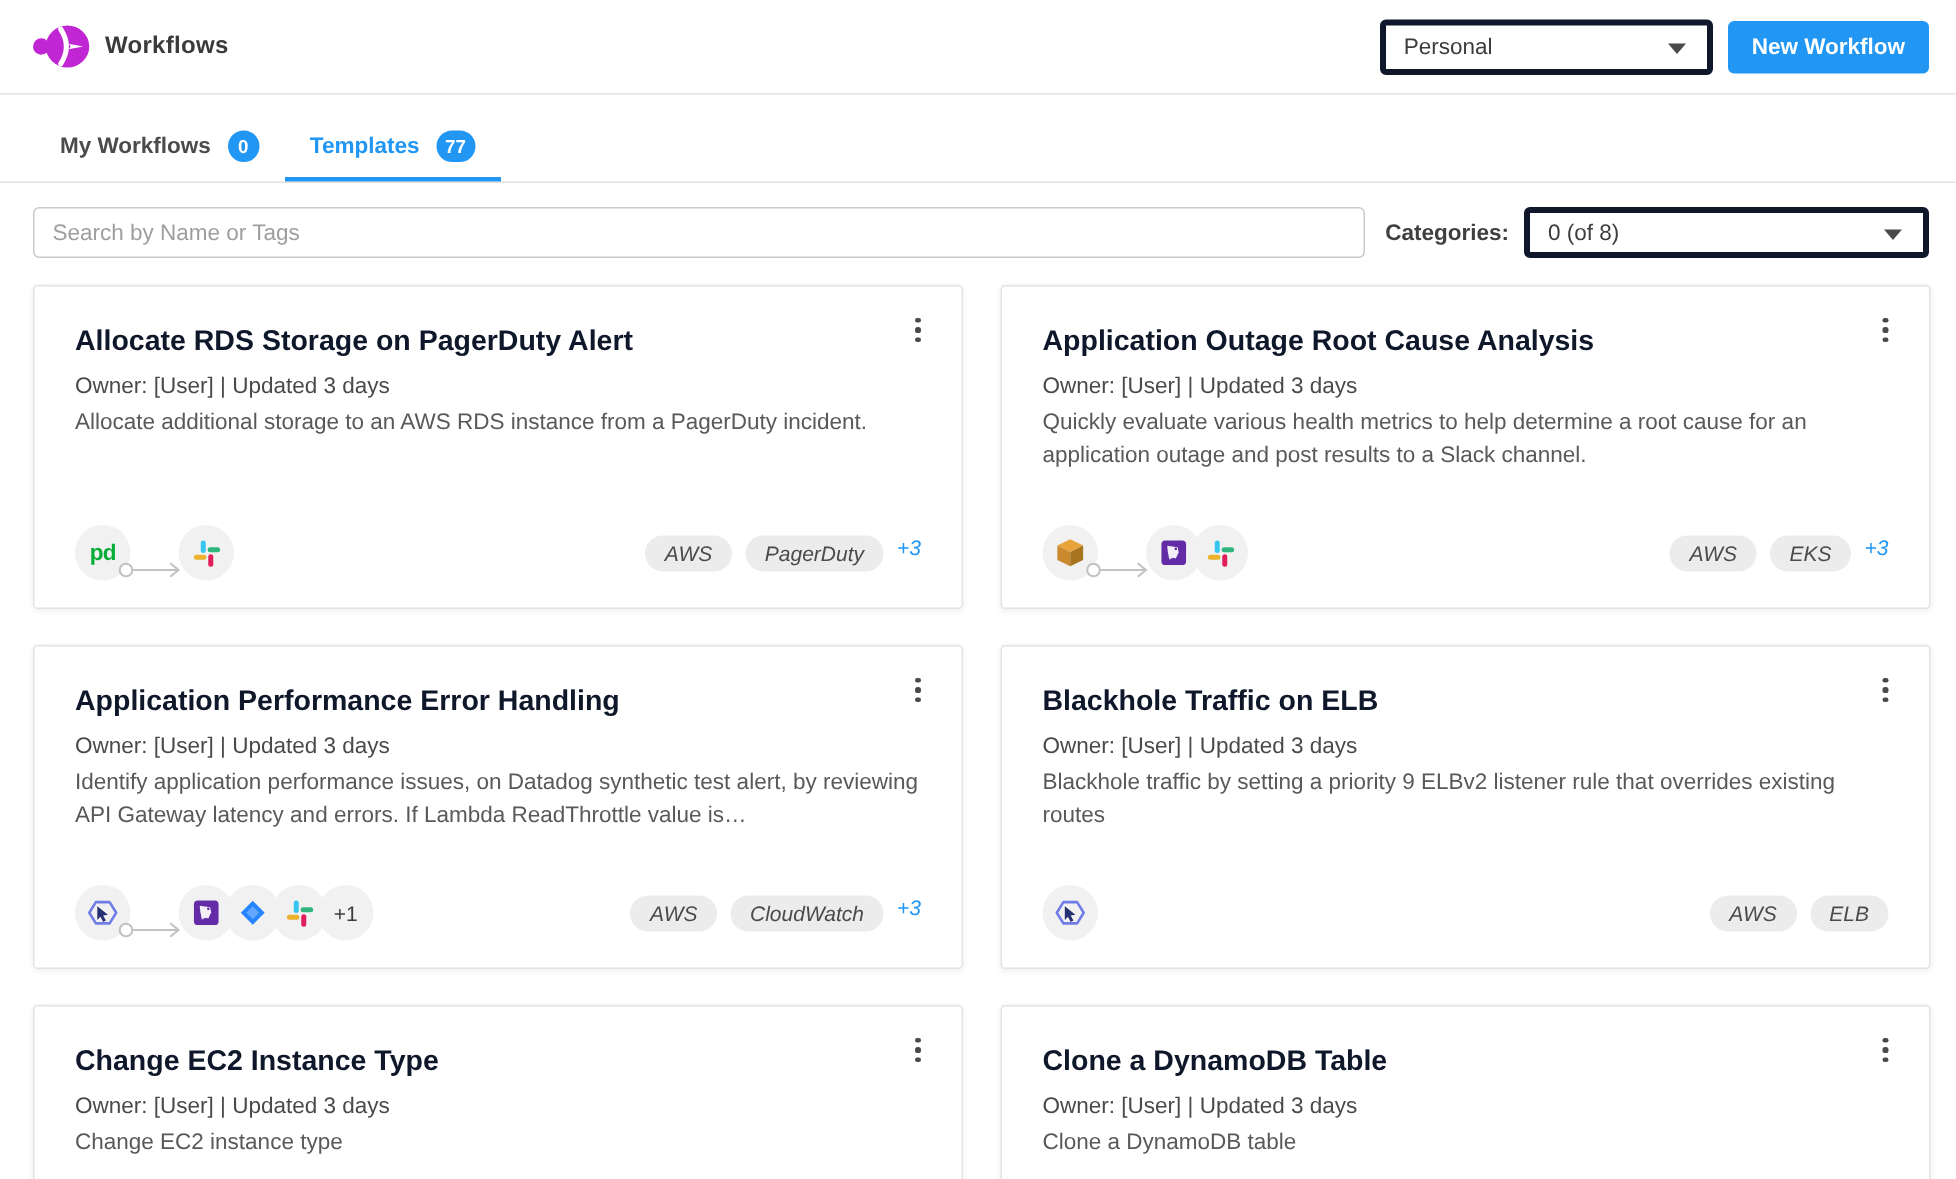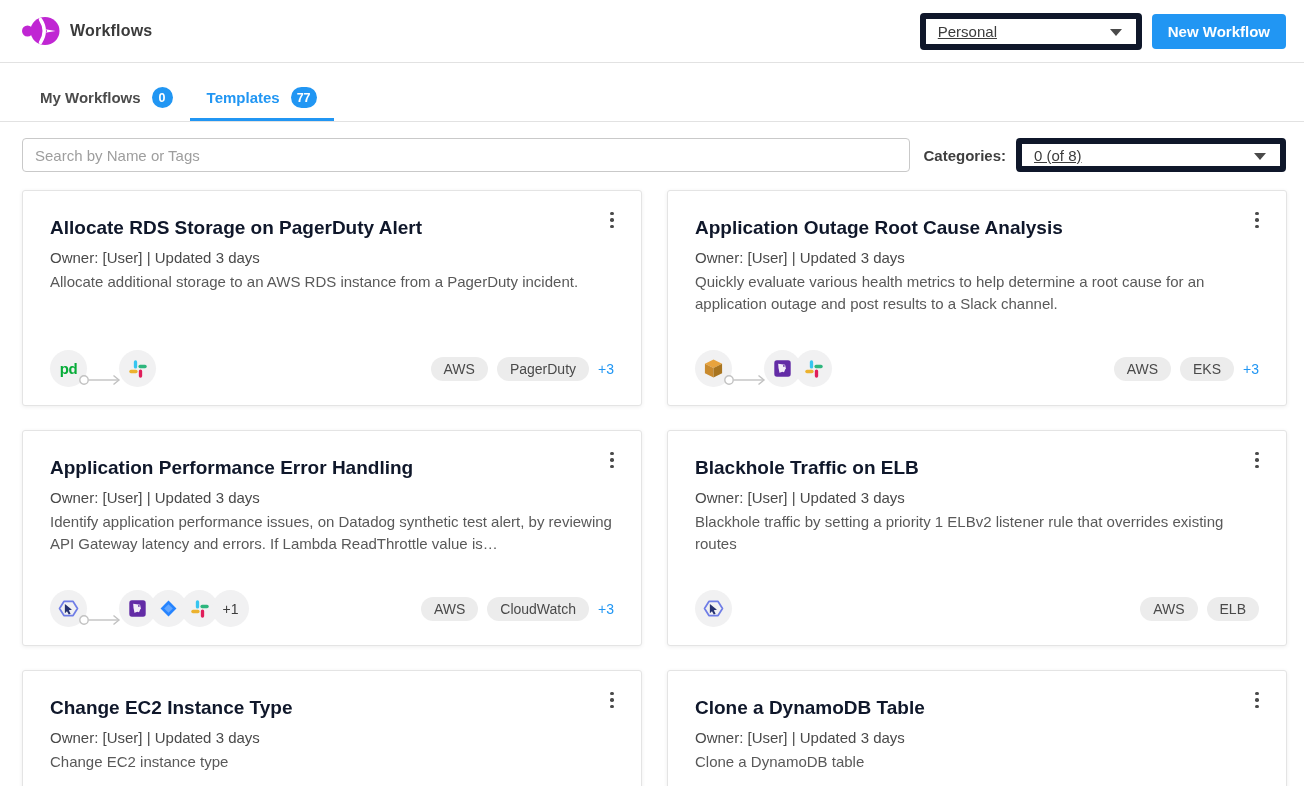--- a/index.html
+++ b/index.html
@@ -14,24 +14,23 @@
   .header {
     display: flex; align-items: center;
     height: 63px; padding: 0 18px 0 22px;
     border-bottom: 1px solid #e2e2e2;
   }
   .logo { margin-right: 10px; display: flex; align-items: center; }
   .app-title { font-size: 16px; font-weight: 700; color: #3a3a3a; letter-spacing: .2px; }
   .header-spacer { flex: 1; }
   .select-box {
     position: relative; display: flex; align-items: center;
-    border: 6px solid #0f172a; border-radius: 4px; background: #fff;
+    border: 4px solid #0f172a; border-radius: 4px; background: #fff;
     height: 37px; padding: 0 34px 0 12px; font-size: 15px; color: #3c3c3c;
     cursor: pointer;
-    text-decoration: underline;
   }
   .select-box .caret {
     position: absolute; right: 14px; top: 50%; margin-top: -2px;
     width: 0; height: 0; border-left: 6px solid transparent;
     border-right: 6px solid transparent; border-top: 7px solid #4a4a4a;
   }
   .workspace-select { width: 222px; margin-right: 10px; }
   .primary-btn {
     height: 35px; padding: 0 16px; border: none; border-radius: 4px;
     background: #2196f3; color: #fff; font-size: 15px; font-weight: 700;
@@ -97,21 +96,21 @@
     width: 37px; height: 37px; border-radius: 50%; background: #f1f1f2;
     display: inline-flex; align-items: center; justify-content: center;
     flex: none;
   }
   .icon-cluster { display: flex; align-items: center; margin-left: -7px; }
   .icon-cluster .icon-circle { margin-left: -6px; }
   .icon-cluster .icon-circle:first-child { margin-left: 0; }
   .connector { margin-left: -9px; margin-right: 2px; display: inline-flex; }
   .pd-text { color: #06ac38; font-weight: 800; font-size: 15px; letter-spacing: -.5px; }
   .overflow-chip { font-size: 14px; color: #3c3c3c; font-weight: 400; }
-  .card-tags { display: flex; align-items: center; gap: 9px; }
+  .card-tags { display: flex; align-items: flex-start; gap: 9px; font-style: italic; }
   .tag-chip {
     background: #ececec; border-radius: 14px; padding: 4px 13px;
     font-size: 14px; color: #4a4a4a; white-space: nowrap;
   }
   .more-tags { font-size: 14px; color: #2196f3; cursor: pointer; }
   .kebab {
     position: absolute; top: 14px; right: 16px; width: 26px; height: 30px;
     display: flex; flex-direction: column; align-items: center; justify-content: center;
     gap: 3px; cursor: pointer; background: none; border: none;
   }
@@ -311,21 +310,21 @@
   </div>
 
   <div class="card">
     <button class="kebab">
         <i></i>
         <i></i>
         <i></i>
       </button>
     <div class="card-title">Blackhole Traffic on ELB</div>
     <div class="card-meta">Owner: [User] | Updated 3 days</div>
-    <div class="card-desc">Blackhole traffic by setting a priority 1 ELBv2 listener rule that overrides existing routes</div>
+    <div class="card-desc">Blackhole traffic by setting a priority 9 ELBv2 listener rule that overrides existing routes</div>
     <div class="card-footer">
       <div class="card-icons">
           <div class="icon-circle">
             <svg width="21" height="21" viewBox="0 0 22 22">
               <polygon points="6.2,3.6 15.8,3.6 20.4,11 15.8,18.4 6.2,18.4 1.6,11" fill="none" stroke="#6f7de6" stroke-width="1.8" stroke-linejoin="round"></polygon>
               <path d="M7.2 6.4 L14.6 12.4 L11.3 12.9 L13.2 16.4 L11.3 17.4 L9.4 13.8 L7.2 16 Z" fill="#253170"></path>
             </svg>
           </div>
         </div>
       <div class="card-tags">

